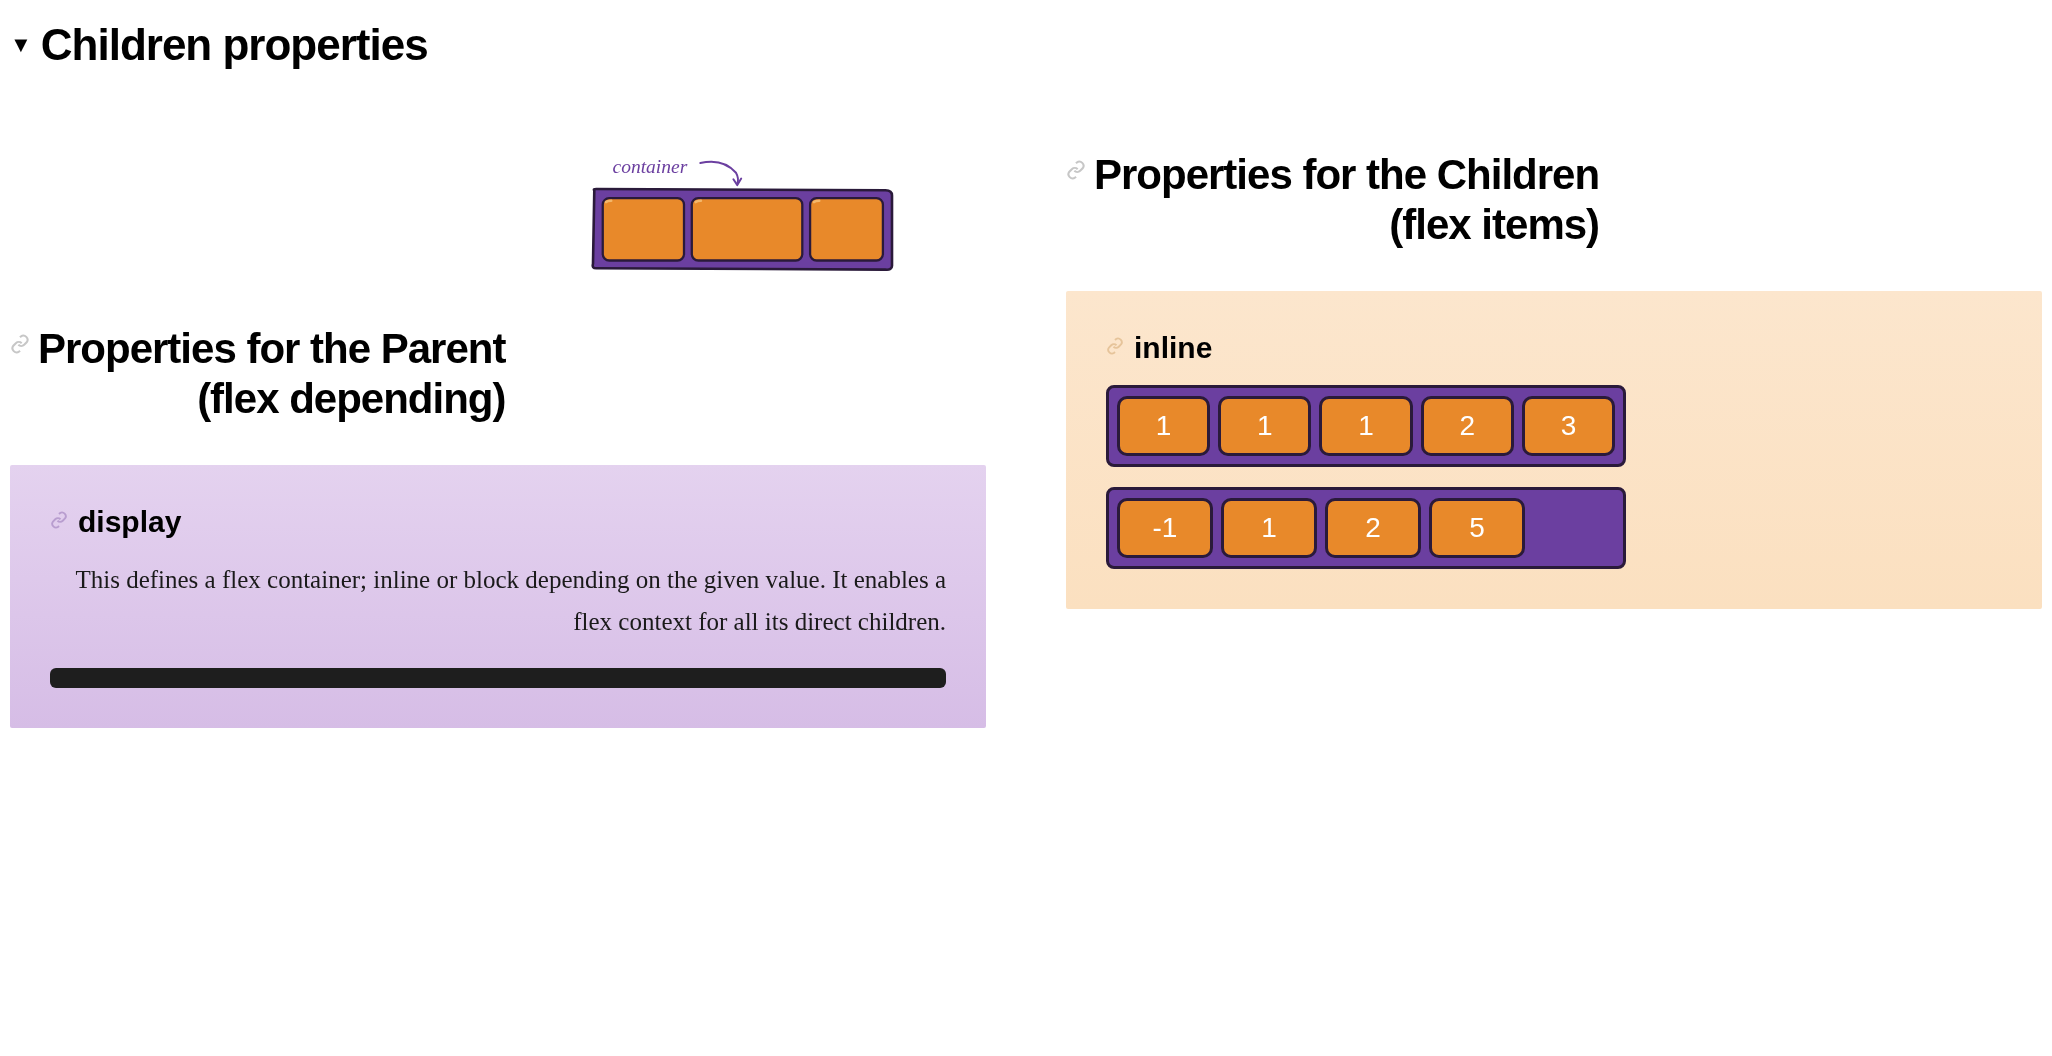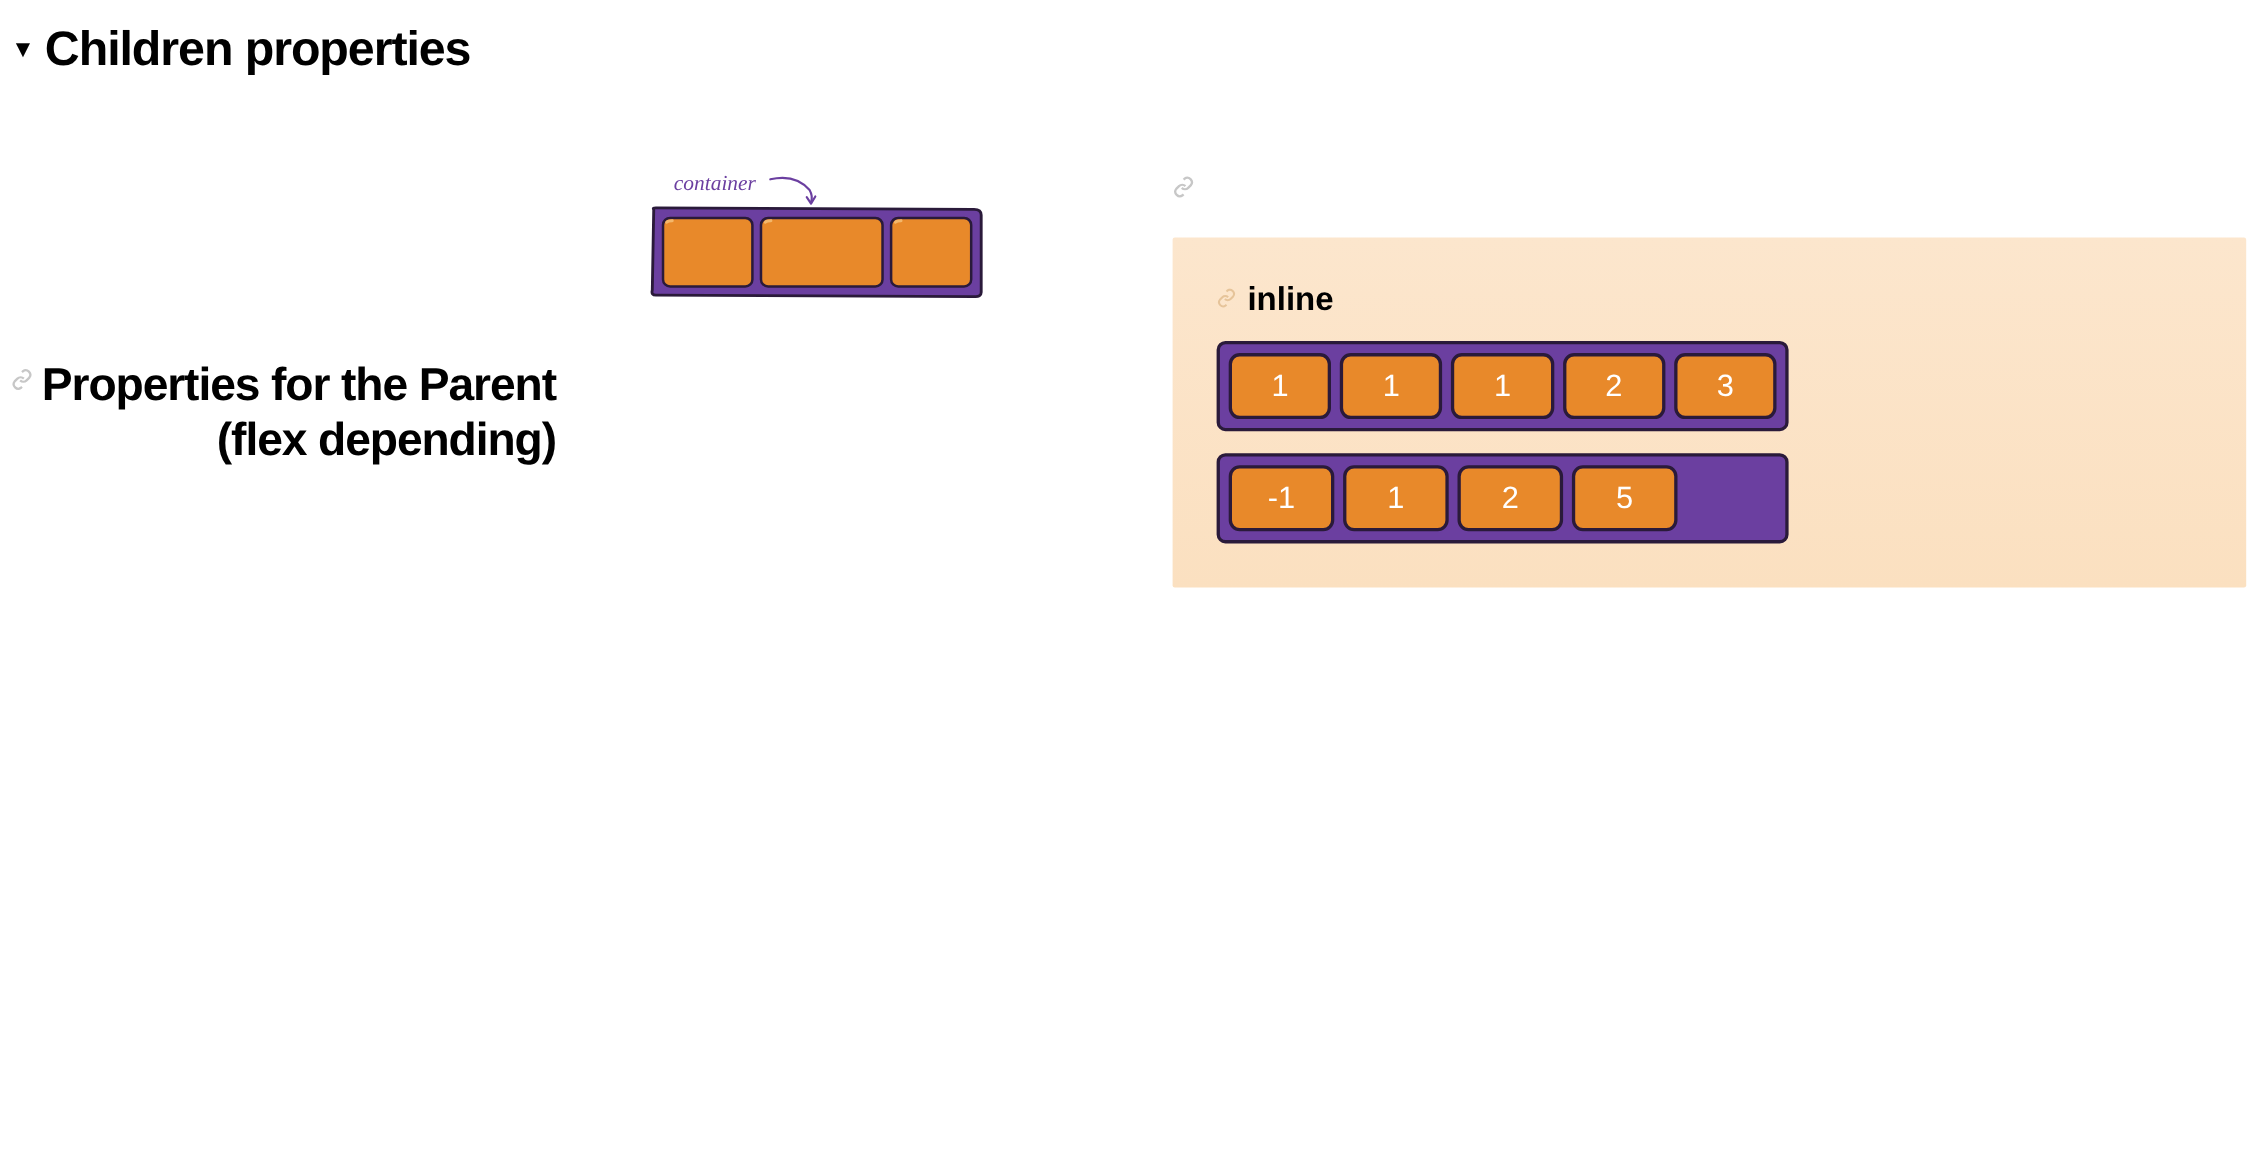--- a/index.html
+++ b/index.html
@@ -189,32 +189,49 @@
           <path d="M10 13a5 5 0 0 0 7 0l3-3a5 5 0 0 0-7-7l-1 1"></path>
           <path d="M14 11a5 5 0 0 0-7 0l-3 3a5 5 0 0 0 7 7l1-1"></path>
         </svg>
       </span>
       <span>
         <span>Properties for the Parent</span><br>
         <span>(flex depending)</span>
       </span>
     </h2>
 
+    <div class="panel panel-container">
+      <h3 class="property-heading">
+        <span class="link-icon">
+          <svg width="18" height="18" viewBox="0 0 24 24" fill="none" stroke="#b89dcf" stroke-width="2.5">
+            <path d="M10 13a5 5 0 0 0 7 0l3-3a5 5 0 0 0-7-7l-1 1"></path>
+            <path d="M14 11a5 5 0 0 0-7 0l-3 3a5 5 0 0 0 7 7l1-1"></path>
+          </svg>
+        </span>
+        <span>display</span>
+      </h3>
+      <p class="property-text">This defines a flex container; inline or block depending on the given value. It enables a flex context for all its direct children.</p>
+      <div class="code-block-placeholder"></div>
+    </div>
 
   </div>
 
   <div class="column">
 
 
     <h2 class="subheading">
       <span class="link-icon">
         <svg width="20" height="20" viewBox="0 0 24 24" fill="none" stroke="currentColor" stroke-width="2.5">
           <path d="M10 13a5 5 0 0 0 7 0l3-3a5 5 0 0 0-7-7l-1 1"></path>
           <path d="M14 11a5 5 0 0 0-7 0l-3 3a5 5 0 0 0 7 7l1-1"></path>
         </svg>
+      </span>
+      <span>
+        <span>Properties for the Children</span><br>
+        <span>(flex items)</span>
       </span>
     </h2>
 
     <div class="panel panel-items">
       <h3 class="property-heading">
         <span class="link-icon">
           <svg width="18" height="18" viewBox="0 0 24 24" fill="none" stroke="#e6c49a" stroke-width="2.5">
             <path d="M10 13a5 5 0 0 0 7 0l3-3a5 5 0 0 0-7-7l-1 1"></path>
             <path d="M14 11a5 5 0 0 0-7 0l-3 3a5 5 0 0 0 7 7l1-1"></path>
           </svg>

